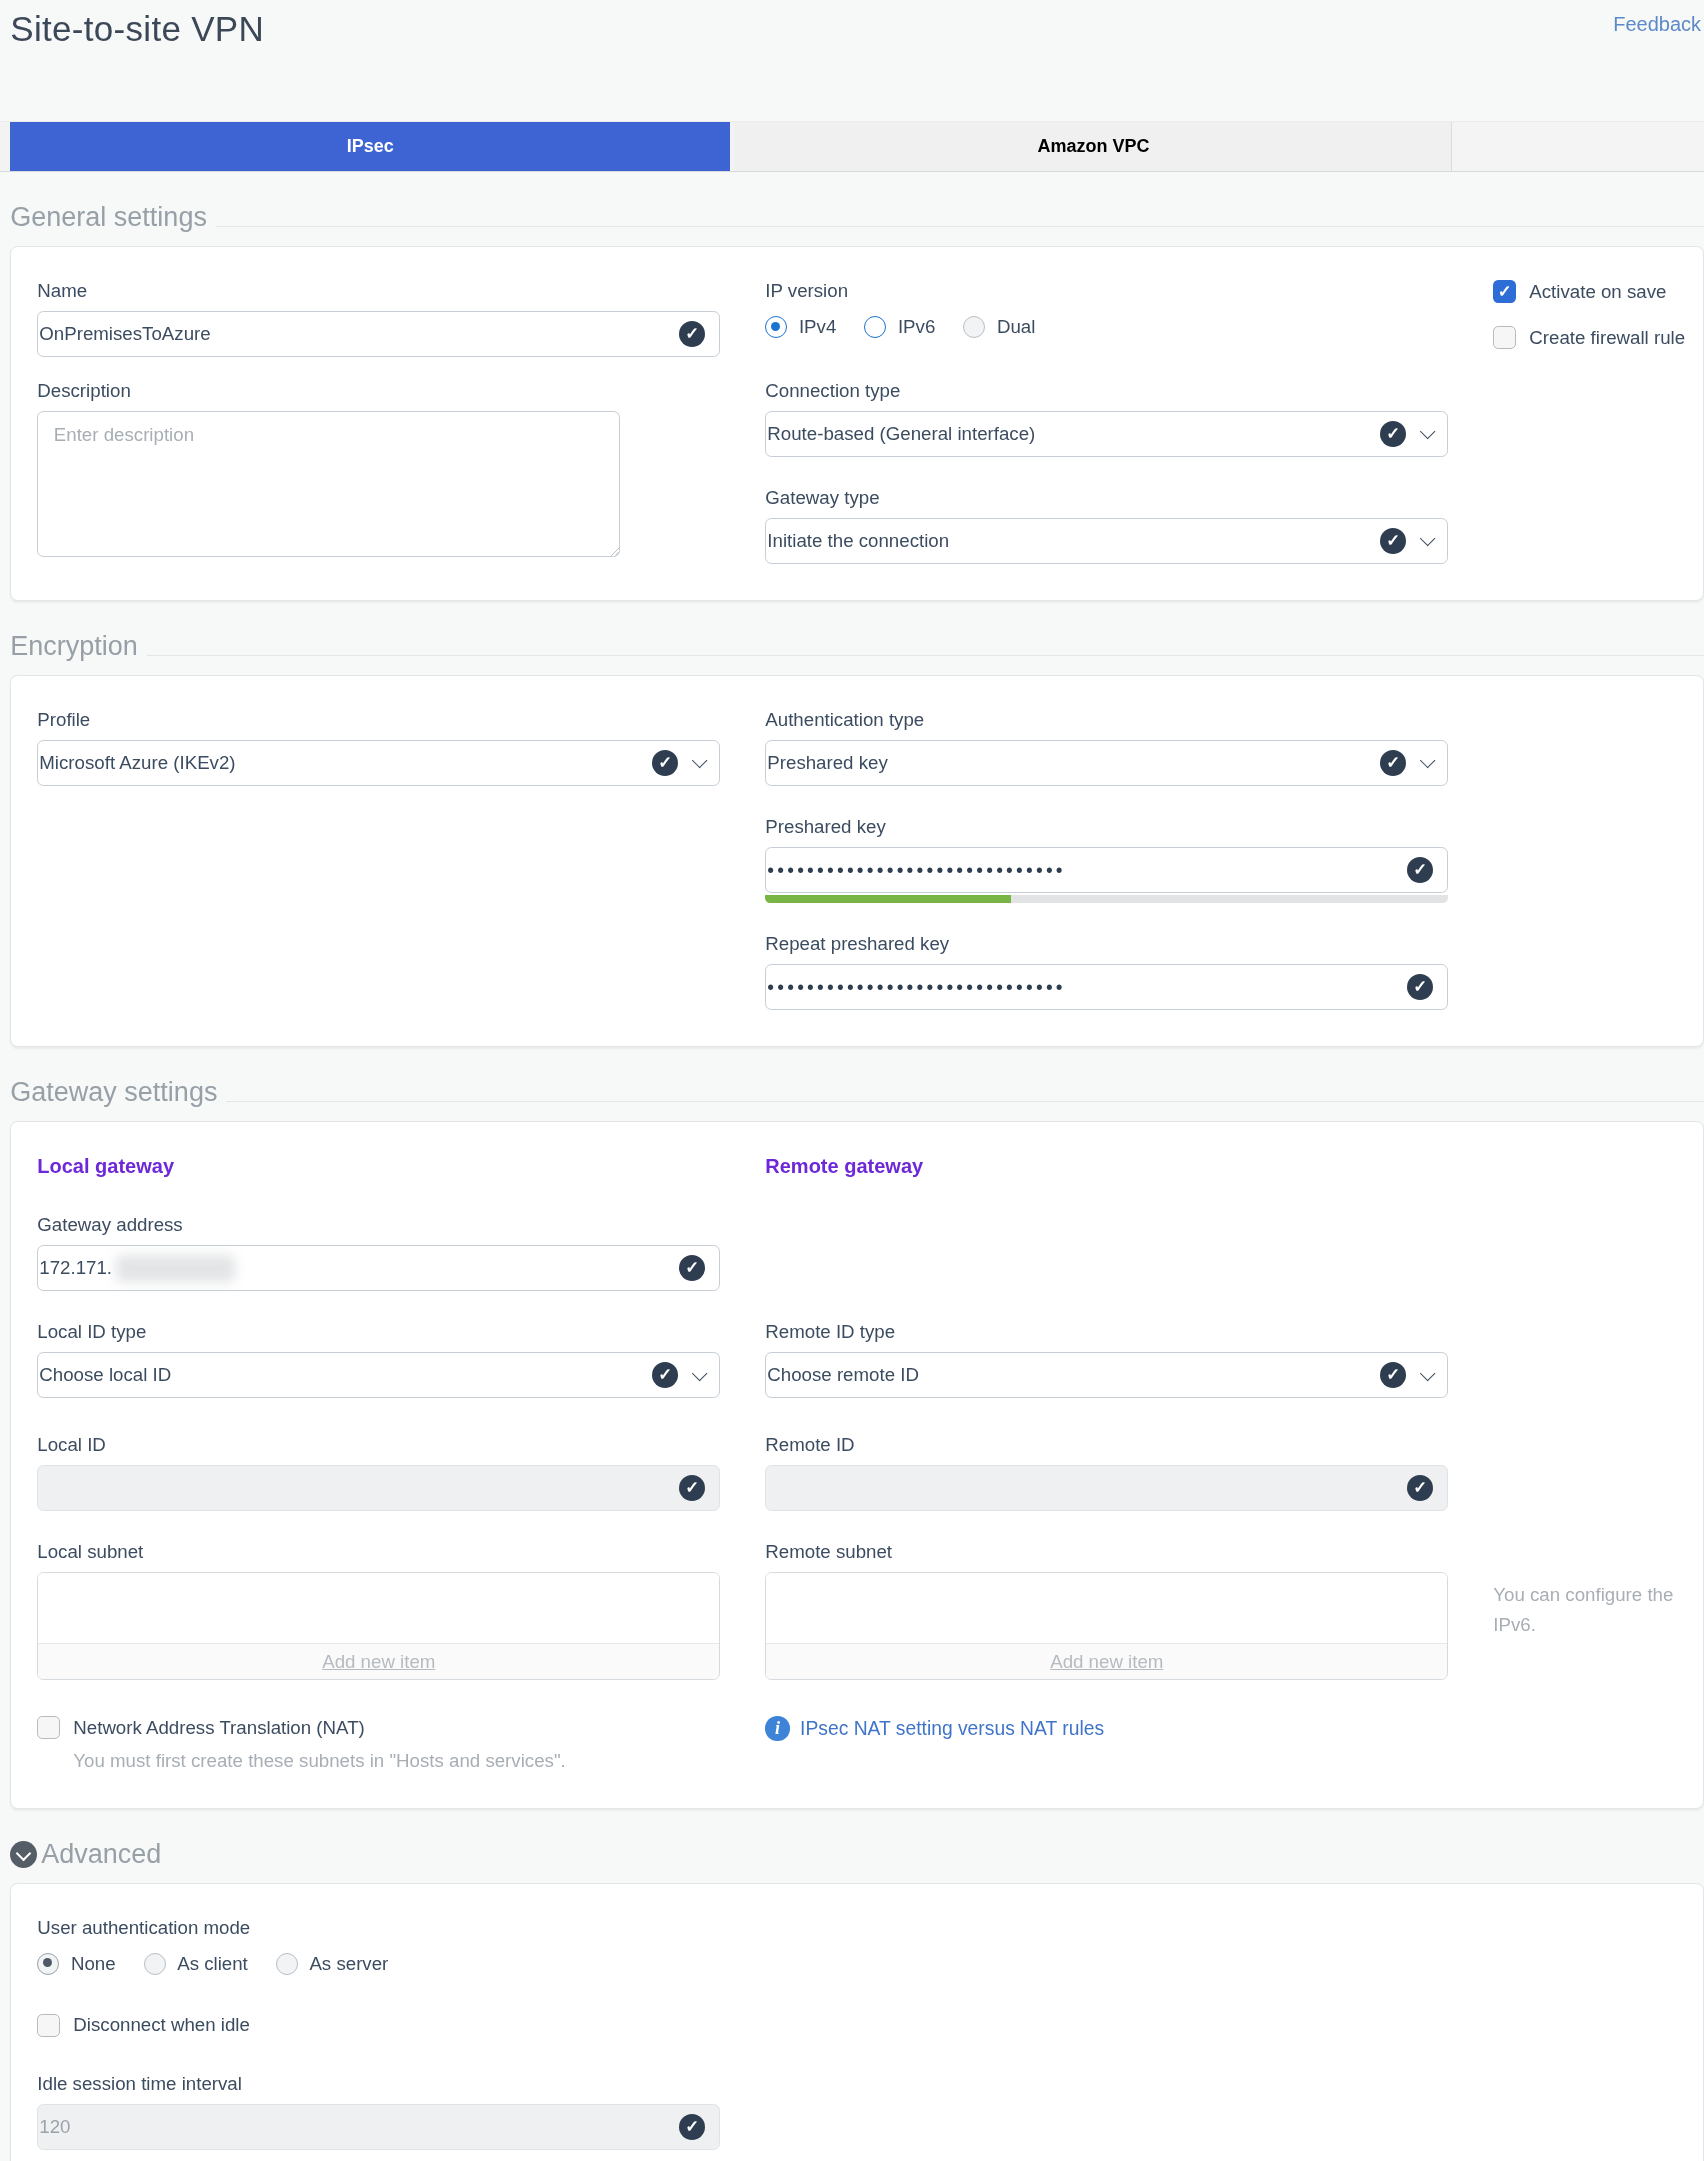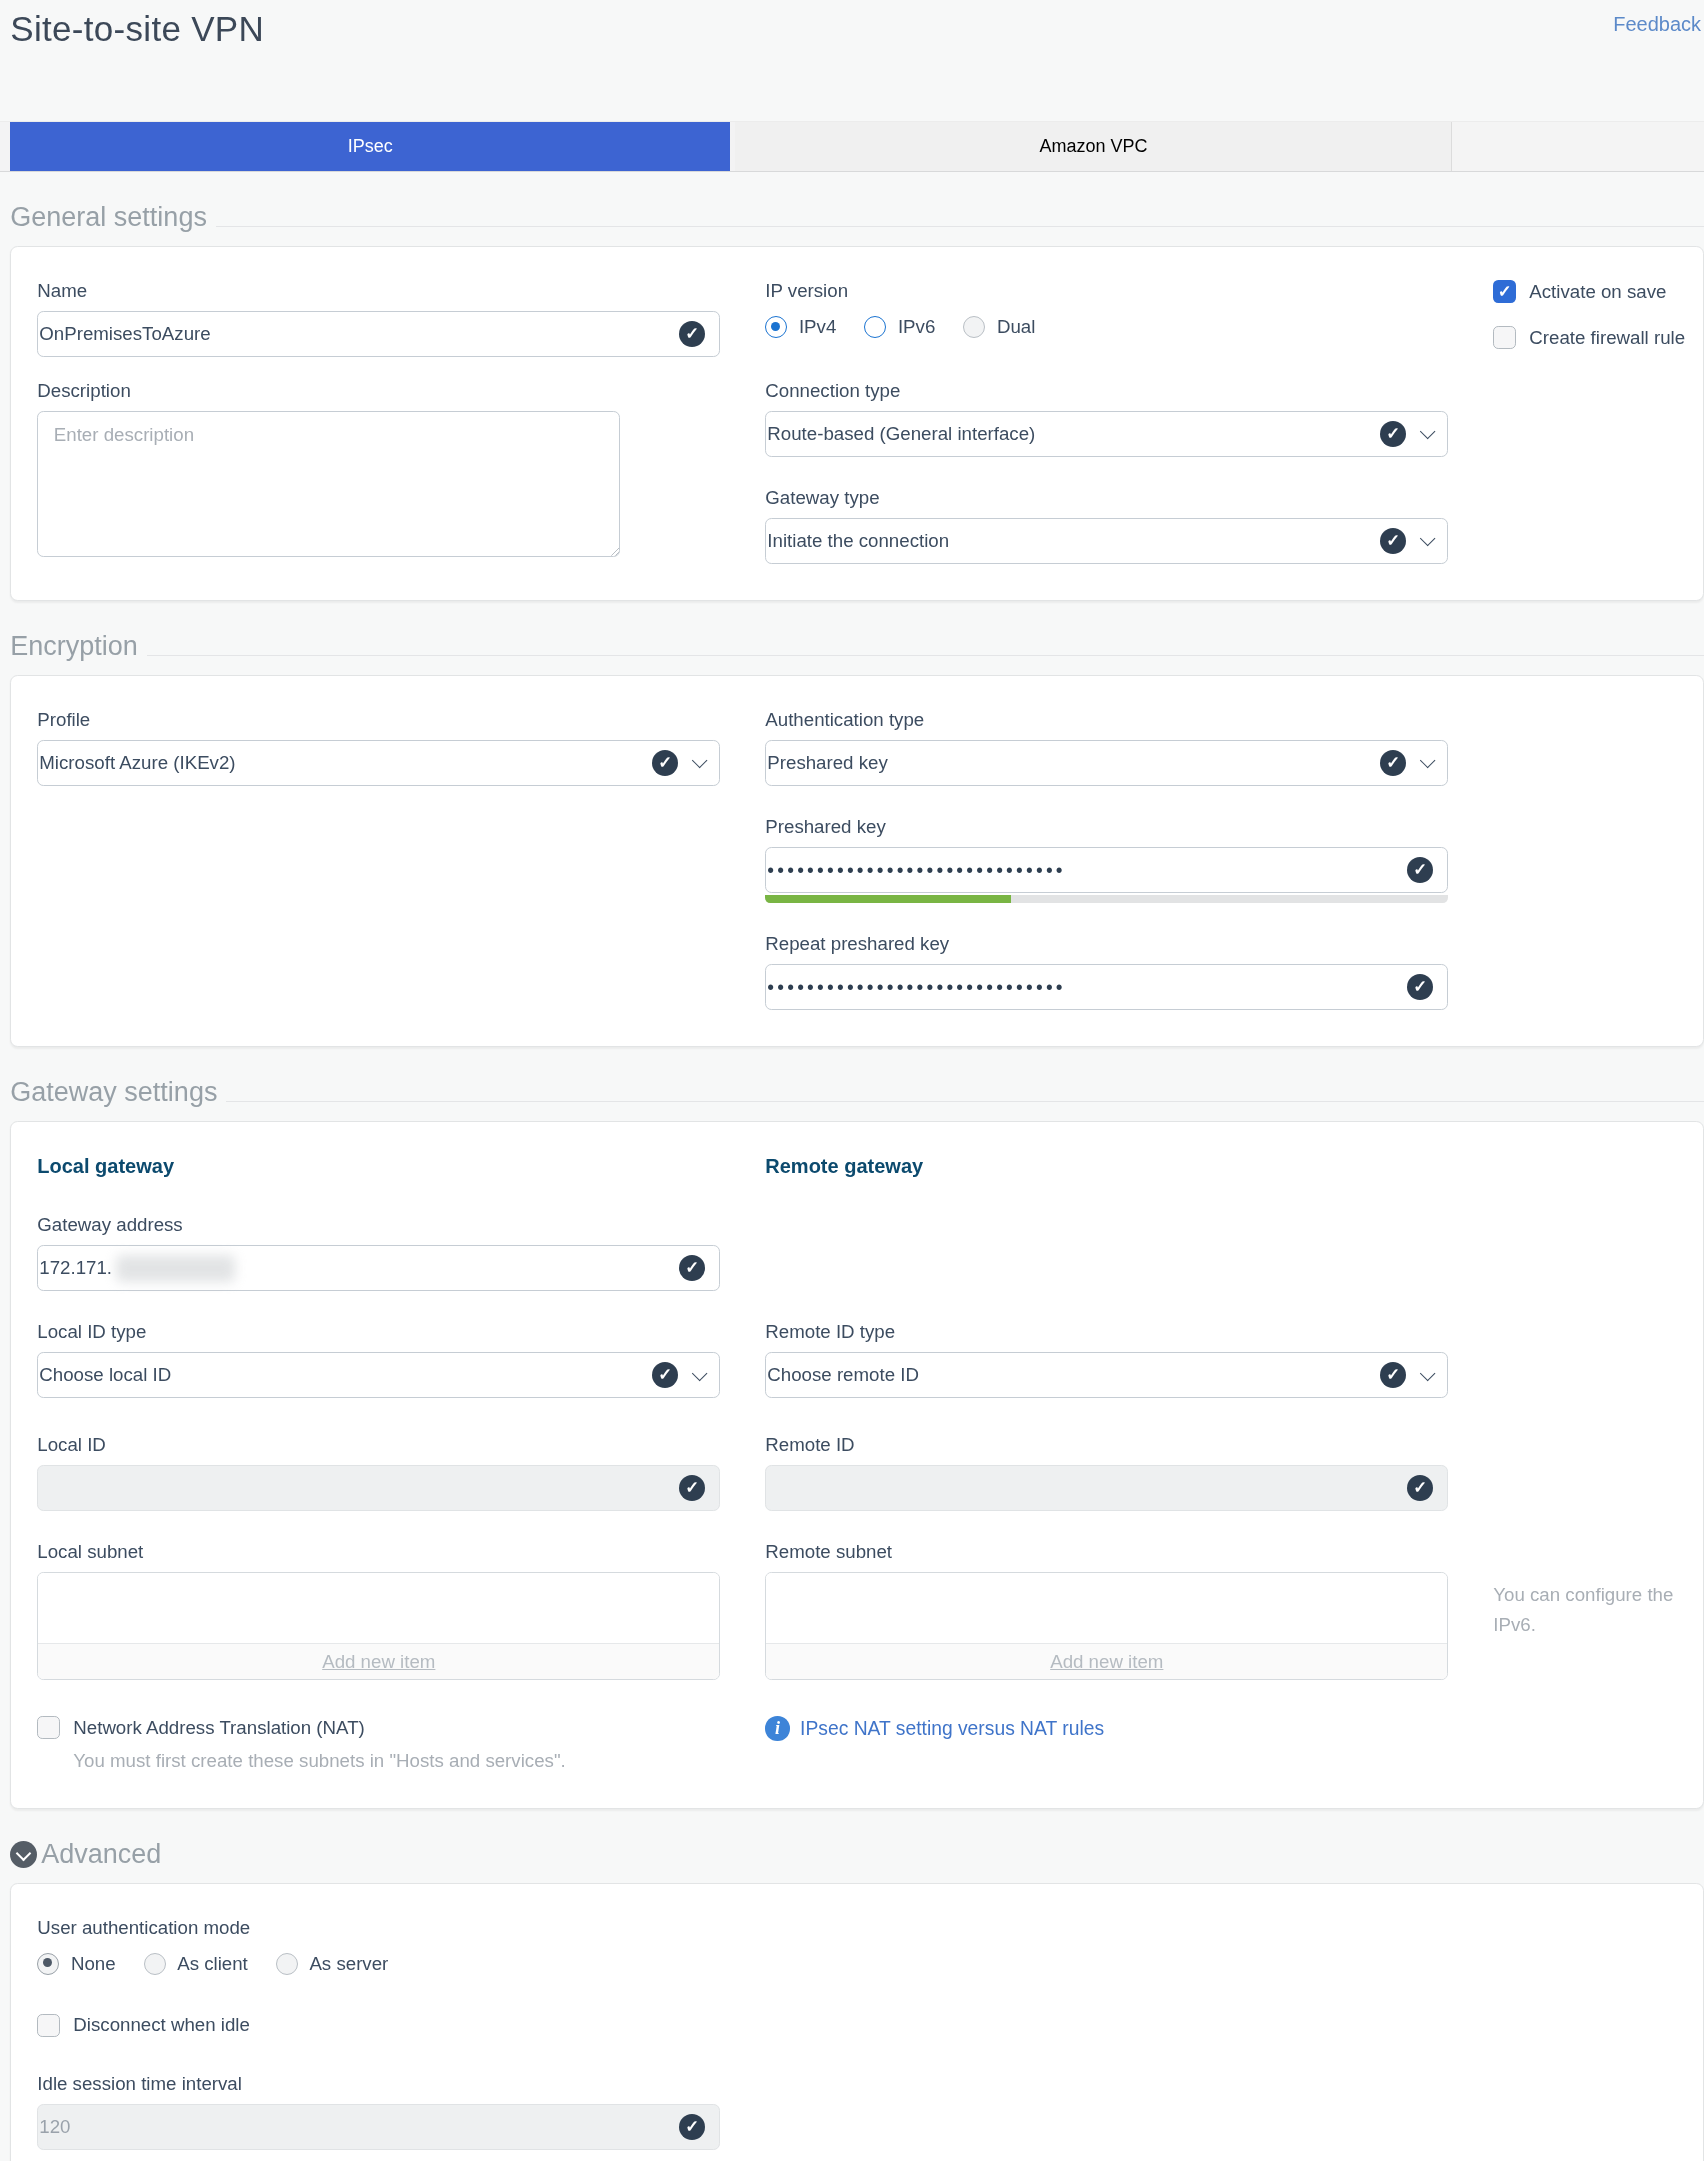--- a/index.html
+++ b/index.html
@@ -6,37 +6,37 @@
   body{font-family:"Liberation Sans", sans-serif; background:#f7f8f8; color:#3c4c60;}
   .page{position:relative; width:1705px; height:2161px; overflow:hidden; background:#f7f8f8;}
 
   
   .hdr{display:flex; justify-content:space-between; align-items:flex-start; padding:9px 3.9px 0 10.3px;}
   .title{font-size:35px; font-weight:300; color:#3c4858; letter-spacing:0.3px;}
   .feedback{font-size:20px; color:#5c8ac9; margin-top:3.9px; white-space:nowrap; cursor:pointer;}
 
   
   .tabs{display:flex; margin-top:72px; height:49px; border-top:0.6px solid #ececec; border-bottom:0.6px solid #d8d9da; background:#f3f3f4;}
-  .tab{display:flex; align-items:center; justify-content:center; font-size:18px; font-weight:400; cursor:pointer;}
+  .tab{display:flex; align-items:center; justify-content:center; font-size:18px; font-weight:700; cursor:pointer;}
   .tab.active{background:#3d64d2; color:#ffffff; margin-left:10.3px; width:720px;}
   .tab.inactive{background:#f0f0f0; color:#000000; width:716px; margin-left:5.2px; border-right:0.6px solid #dcdcdc;}
   .tab-rest{flex:1; background:#f4f4f4;}
 
   
   .sect{display:flex; align-items:flex-end; margin:30px 0 0 10.3px;}
   .sect .txt{font-size:27px; font-weight:300; color:#97a0a7; white-space:nowrap;}
   .sect .rule{flex:1; border-bottom:1.3px solid #e4e5e7; margin:0 0 6.4px 9px;}
   .sect .adv-ic{width:27px; height:27px; border-radius:50%; background:#555d66; position:relative; margin:0 3.9px 1.3px 0; flex:0 0 auto;}
   .sect .adv-ic::after{content:""; position:absolute; left:7.7px; top:6.4px; width:9px; height:9px; border-right:2.6px solid #fff; border-bottom:2.6px solid #fff; transform:rotate(45deg);}
 
   
   .panel{background:#fff; border:0.6px solid #e2e4e5; border-radius:7.7px; margin:13px 0 0 10.3px; width:1694px; box-sizing:border-box; box-shadow:0 1.3px 1.9px rgba(0,0,0,.05); padding:33px 0 36px 26px;}
   .grid{display:grid; grid-template-columns:683px 683px 1fr; column-gap:45px;}
   .lbl{font-size:18.7px; color:#3c4c60; margin-bottom:9px;}
-  .sublbl{font-size:20px; font-weight:700; color:#0c4a6e;}
+  .sublbl{font-size:20px; font-weight:700; color:#6d28d9;}
 
   
   .field{position:relative; height:46px; background:#fff; border:1.3px solid #c6cdd4; border-radius:6.4px; box-sizing:border-box; display:flex; align-items:center; padding:0 71px 0 1px; font-size:18.7px; color:#3c4c60;}
   .field.select{cursor:pointer;}
   .field.disabled{background:#eef0f1; border-color:#e0e3e5;}
   .field .val{white-space:nowrap; overflow:hidden;}
   .field .val.ghost{color:#9aa2ab;}
   .dots{font-size:19.3px; letter-spacing:3.2px; color:#2e3e50; transform:translateY(1.3px);}
   .cic{position:absolute; right:41px; top:50%; width:26px; height:26px; margin-top:-13px; border-radius:50%; background:#2e3e50;}
   .cic::after{content:"✓"; position:absolute; left:0; top:0; width:26px; height:26px; line-height:26px; text-align:center; color:#fff; font-size:16.7px; font-weight:700;}

